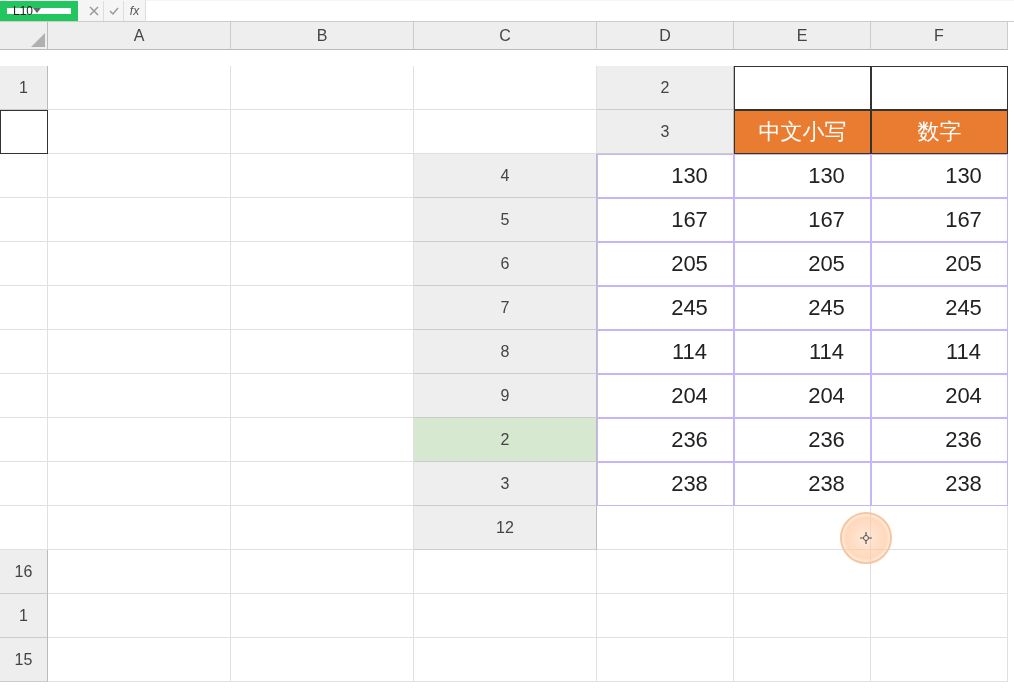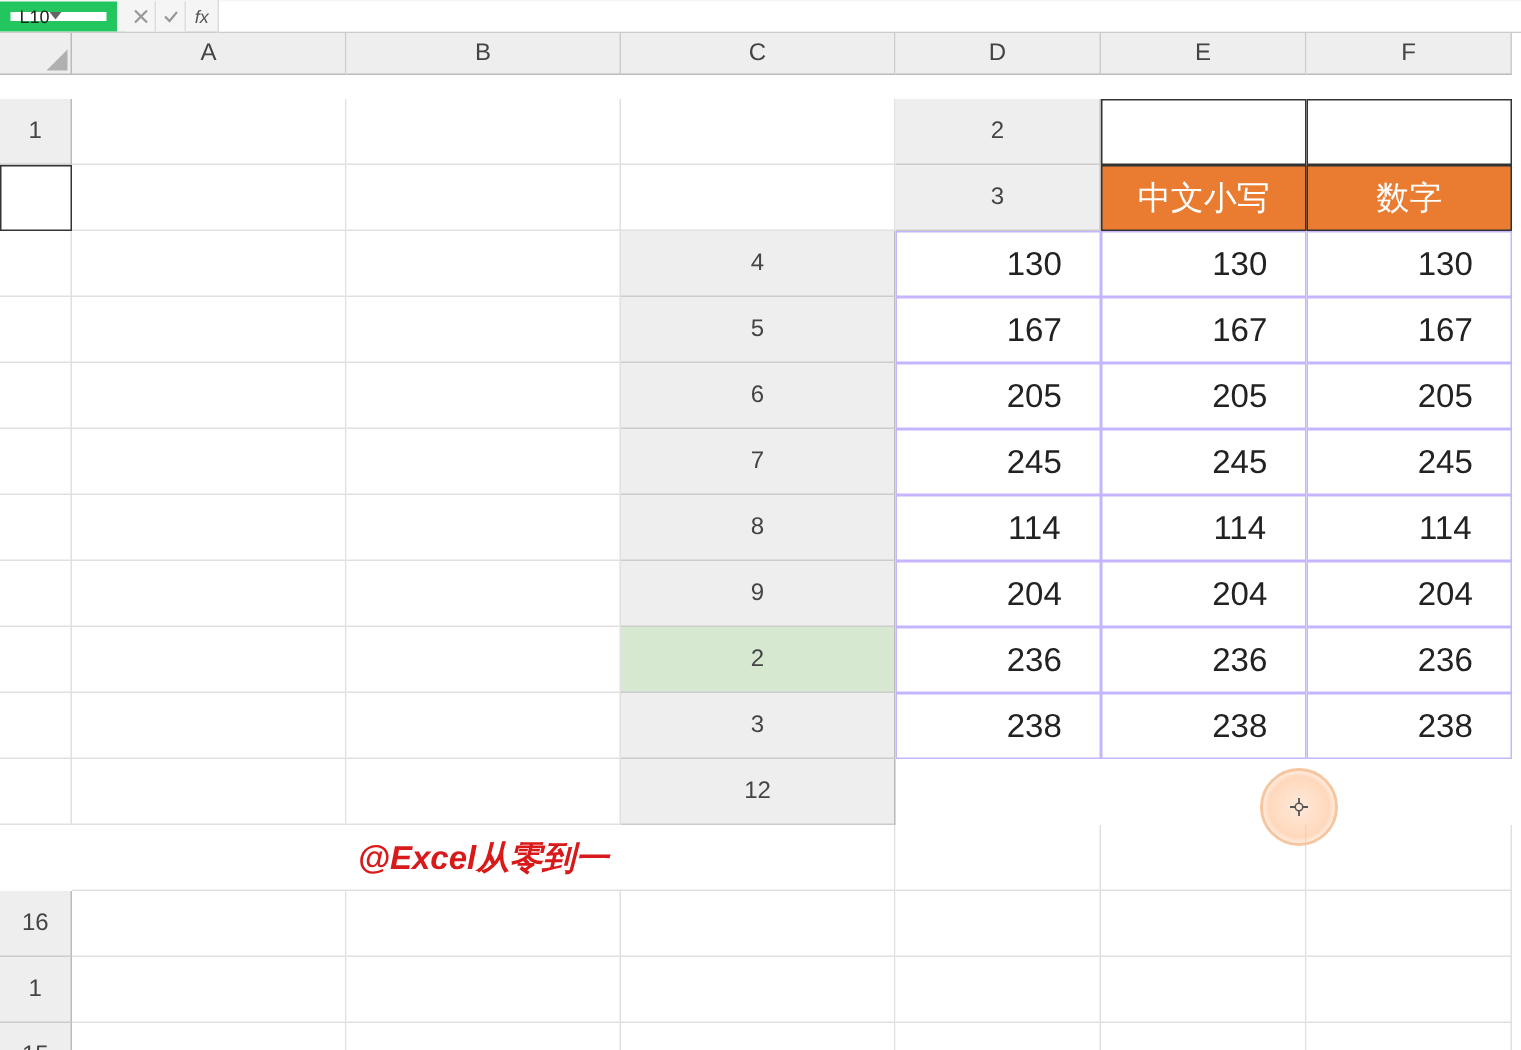--- a/index.html
+++ b/index.html
@@ -278,21 +278,20 @@
 
   <div class="row-hdr">3</div>
   <div class="cell tbl-cell">238</div>
   <div class="cell tbl-cell">238</div>
   <div class="cell tbl-cell">238</div>
   <div class="cell"></div>
   <div class="cell"></div>
   <div class="cell"></div>
 
   <div class="row-hdr">12</div>
-  <div class="cell watermark">@Excel从零到一</div>
   <div class="cell"></div>
   <div class="cell"></div>
   <div class="cell"></div>
 
   <div class="row-hdr">16</div>
   <div class="cell"></div>
   <div class="cell"></div>
   <div class="cell"></div>
   <div class="cell"></div>
   <div class="cell"></div>

